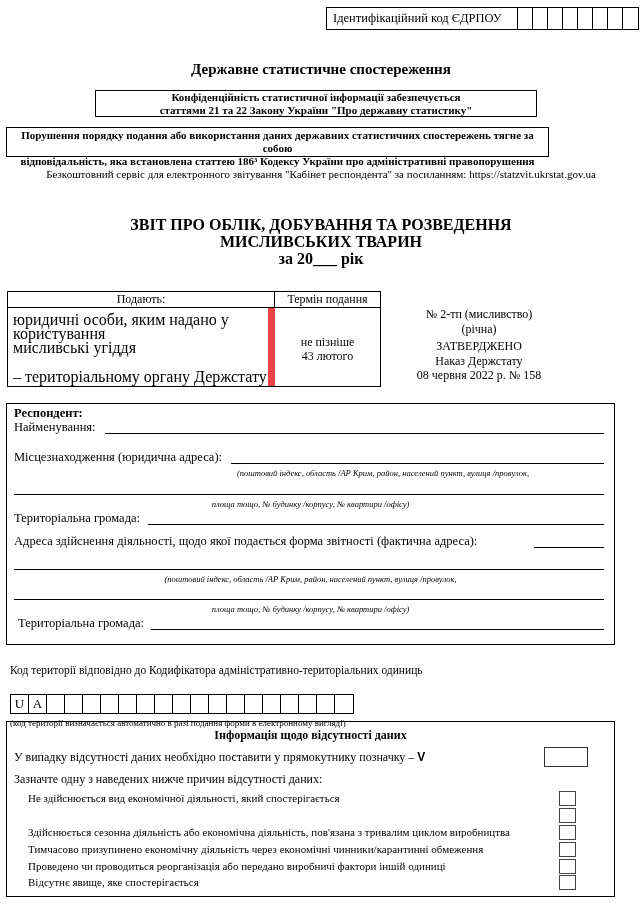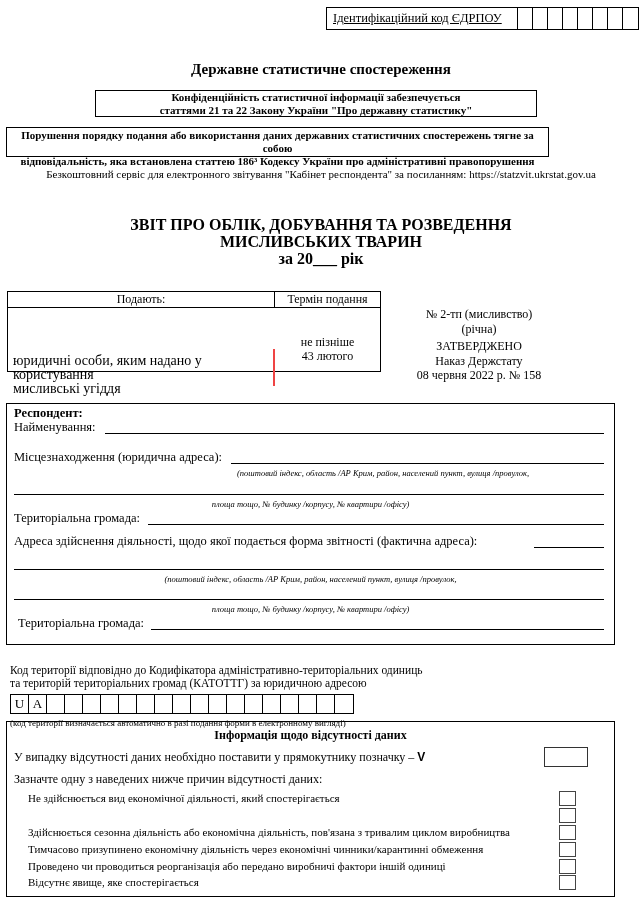--- a/index.html
+++ b/index.html
@@ -1,42 +1,42 @@
 <!DOCTYPE html>
 <html><head>
 <meta charset="utf-8">
 <style>
   * { box-sizing: border-box; margin: 0; padding: 0; }
   html, body { width: 642px; height: 918px; background: #ffffff; overflow: hidden; }
   body { position: relative; font-family: "Liberation Serif", serif; color: #000; font-size: 12px; }
   .abs { position: absolute; }
 
   
-  .edrpou { left: 326px; top: 7px; height: 23px; display: flex; border: 1px solid #000; text-decoration: underline; }
+  .edrpou { left: 326px; top: 7px; height: 23px; display: flex; border: 1px solid #000; }
   .edrpou-label { width: 191px; border-right: 1px solid #000; font-size: 12.5px; line-height: 21px; padding-left: 6px; }
   .edrpou-cell { width: 15px; height: 21px; border-right: 1px solid #000; }
   .edrpou-cell:last-child { border-right: none; }
 
   .main-title { left: 0; width: 642px; top: 61px; text-align: center; font-weight: bold; font-size: 15px; }
 
   .conf-box { left: 95px; top: 90px; width: 442px; height: 27px; border: 1px solid #000; text-align: center; font-weight: bold; font-size: 11px; line-height: 12.5px; padding-top: 0px; }
 
   .viol-box { left: 6px; top: 127px; width: 543px; height: 30px; border: 1px solid #000; text-align: center; font-weight: bold; font-size: 11px; line-height: 13px; padding-top: 1px; }
 
   .service { left: 0; width: 642px; top: 168px; text-align: center; font-size: 11px; }
 
   .report-title { left: 0; width: 642px; top: 216px; text-align: center; font-weight: bold; font-size: 16px; line-height: 17px; }
 
   
-  .sub-table { left: 7px; top: 291px; width: 374px; height: 81px; border: 1px solid #000; }
+  .sub-table { left: 7px; top: 291px; width: 374px; height: 96px; border: 1px solid #000; }
   .sub-table .head { display: flex; height: 16px; border-bottom: 1px solid #000; font-size: 12px; line-height: 15px; text-align: center; }
   .sub-table .head .c1 { width: 267px; border-right: 1px solid #000; }
   .sub-table .head .c2 { flex: 1; }
   .sub-table .body { display: flex; height: 78px; }
-  .sub-table .body .c1 { width: 267px; border-right: 2px solid #ef4444; position: relative; font-size: 14px; line-height: 14px; padding: 5px 5px; margin-top: 41px; }
+  .sub-table .body .c1 { width: 267px; border-right: 7px solid #ef4444; position: relative; font-size: 16px; line-height: 14px; padding: 5px 5px; }
   .sub-table .body .c1 .bottom { position: absolute; left: 5px; bottom: 2px; }
   .sub-table .body .c2 { flex: 1; text-align: center; font-size: 12px; line-height: 14px; padding-top: 27px; }
 
   .form-info { left: 400px; width: 158px; top: 307px; text-align: center; font-size: 12px; line-height: 14.5px; }
 
   
   .resp { left: 6px; top: 403px; width: 609px; height: 242px; border: 1.5px solid #000; }
   .line { position: absolute; border-bottom: 1px solid #000; height: 0; }
   .lbl { position: absolute; font-size: 12.5px; white-space: nowrap; }
   .hint { position: absolute; font-style: italic; font-size: 8.5px; white-space: nowrap; text-align: center; }
@@ -94,20 +94,21 @@
 
 <div class="abs sub-table">
   <div class="head">
     <div class="c1">Подають:</div>
     <div class="c2">Термін подання</div>
   </div>
   <div class="body">
     <div class="c1">
       <div>юридичні особи, яким надано у користування</div>
       <div>мисливські угіддя</div>
+      <div class="bottom">– територіальному органу Держстату</div>
     </div>
     <div class="c2">
       <div>не пізніше</div>
       <div>43 лютого</div>
     </div>
   </div>
 </div>
 
 <div class="abs form-info">
   <div>№ 2-тп (мисливство)</div>
@@ -137,21 +138,20 @@
   <div class="hint" style="left:0; width:607px; top:170px;">(поштовий індекс, область /АР Крим, район, населений пункт, вулиця /провулок,</div>
   <div class="line" style="left:7px; width:590px; top:195px;"></div>
   <div class="hint" style="left:0; width:607px; top:200px;">площа  тощо, № будинку /корпусу, № квартири /офісу)</div>
 
   <div class="lbl" style="left:11px; top:212px;">Територіальна громада:</div>
   <div class="line" style="left:144px; width:453px; top:225px;"></div>
 </div>
 
 <div class="abs katottg-text">
   <div>Код території відповідно до Кодифікатора адміністративно-територіальних одиниць</div>
-  <div>та територій територіальних громад (КАТОТТГ) за юридичною адресою</div>
 </div>
 <div class="abs katottg-cells">
   <div class="kcell">U</div>
   <div class="kcell">A</div>
   <div class="kcell"></div>
   <div class="kcell"></div>
   <div class="kcell"></div>
   <div class="kcell"></div>
   <div class="kcell"></div>
   <div class="kcell"></div>

